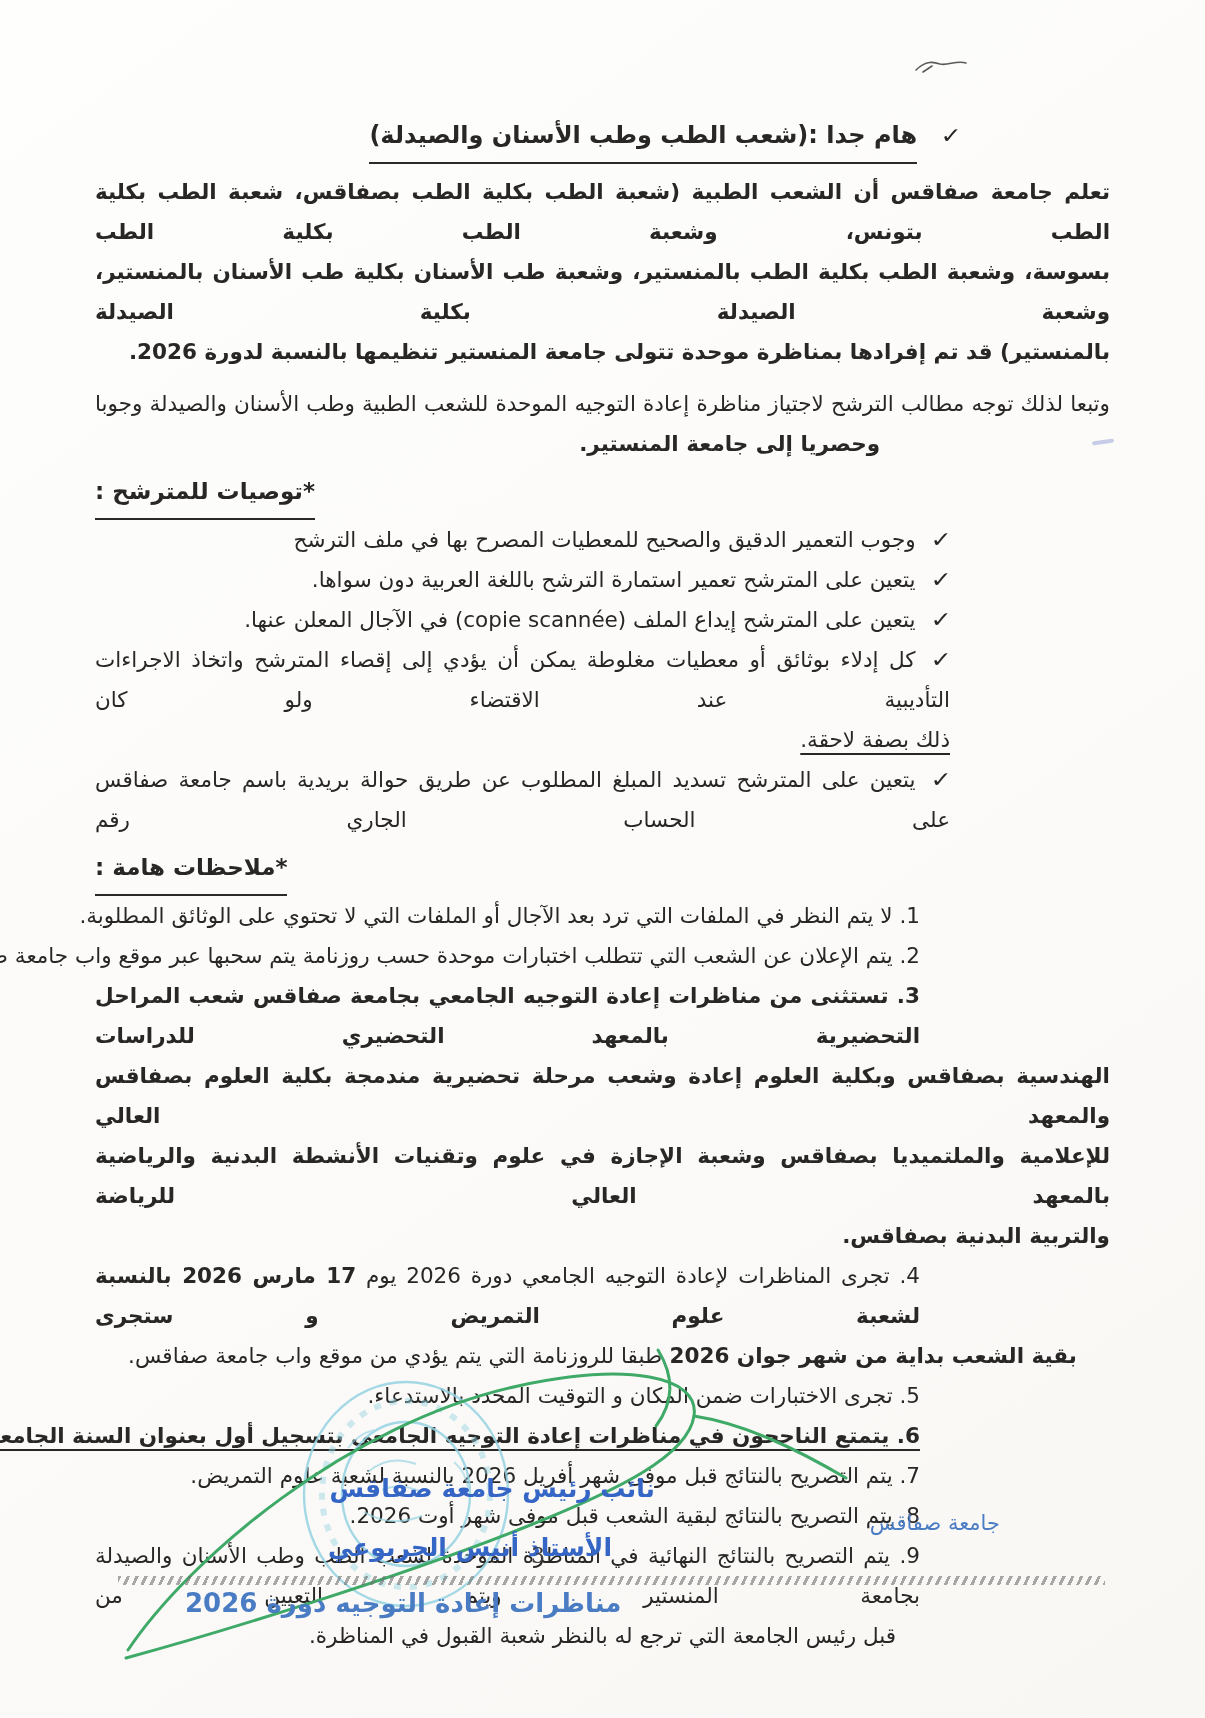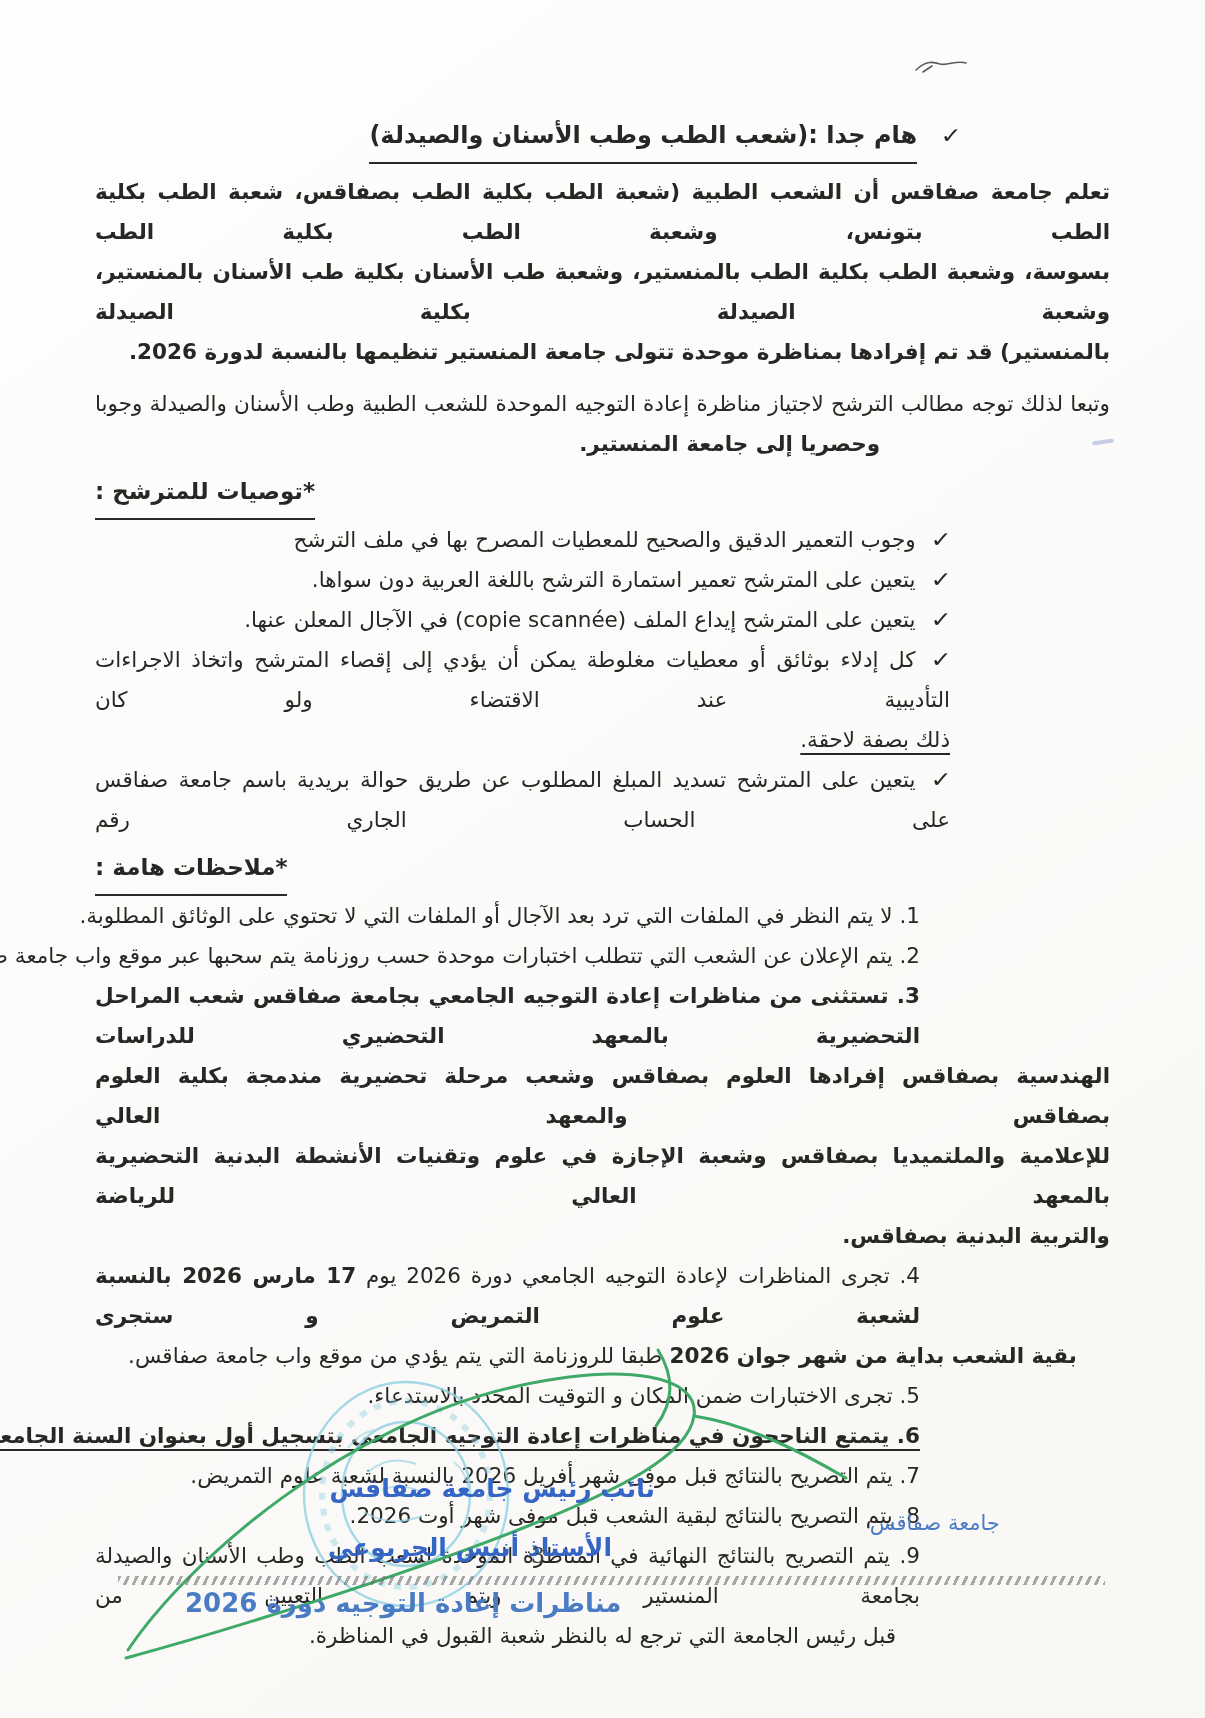--- a/index.html
+++ b/index.html
@@ -90,22 +90,22 @@
       <span class="chk">✓</span><span>يتعين على المترشح تسديد المبلغ المطلوب عن طريق حوالة بريدية باسم جامعة صفاقس على الحساب الجاري رقم</span>
     </div>
 
     <div class="heading b">
       <span class="hd-u">*ملاحظات هامة :</span>
     </div>
 
     <div class="line right mr190">1. لا يتم النظر في الملفات التي ترد بعد الآجال أو الملفات التي لا تحتوي على الوثائق المطلوبة.</div>
     <div class="line right mr190">2. يتم الإعلان عن الشعب التي تتطلب اختبارات موحدة حسب روزنامة يتم سحبها عبر موقع واب جامعة صفاقس.</div>
     <div class="line just b mr190">3. تستثنى من مناظرات إعادة التوجيه الجامعي بجامعة صفاقس شعب المراحل التحضيرية بالمعهد التحضيري للدراسات</div>
-    <div class="line just b">الهندسية بصفاقس إفرادها العلوم بصفاقس وشعب مرحلة تحضيرية مندمجة بكلية العلوم بصفاقس والمعهد العالي</div>
-    <div class="line just b">للإعلامية والملتميديا بصفاقس وشعبة الإجازة في علوم وتقنيات الأنشطة البدنية التحضيرية بالمعهد العالي للرياضة</div>
+    <div class="line just b">الهندسية بصفاقس وبكلية العلوم إعادة وشعب مرحلة تحضيرية مندمجة بكلية العلوم بصفاقس والمعهد العالي</div>
+    <div class="line just b">للإعلامية والملتميديا بصفاقس وشعبة الإجازة في علوم وتقنيات الأنشطة البدنية والرياضية بالمعهد العالي للرياضة</div>
     <div class="line right b">والتربية البدنية بصفاقس.</div>
     <div class="line just mr190">
       <span>4. تجرى المناظرات لإعادة التوجيه الجامعي دورة 2026 يوم </span><span class="b">17 مارس 2026  بالنسبة لشعبة علوم التمريض و ستجرى</span>
     </div>
     <div class="line center">
       <span class="b">بقية الشعب بداية من شهر جوان 2026 </span><span>طبقا للروزنامة التي يتم يؤدي من موقع واب جامعة صفاقس.</span>
     </div>
     <div class="line right mr190">5. تجرى الاختبارات ضمن المكان و التوقيت المحدد بالاستدعاء.</div>
     <div class="line right mr190">
       <span class="b inline-u">6. يتمتع الناجحون في مناظرات إعادة التوجيه الجامعي بتسجيل أول بعنوان السنة الجامعية 2027/2026.</span>

